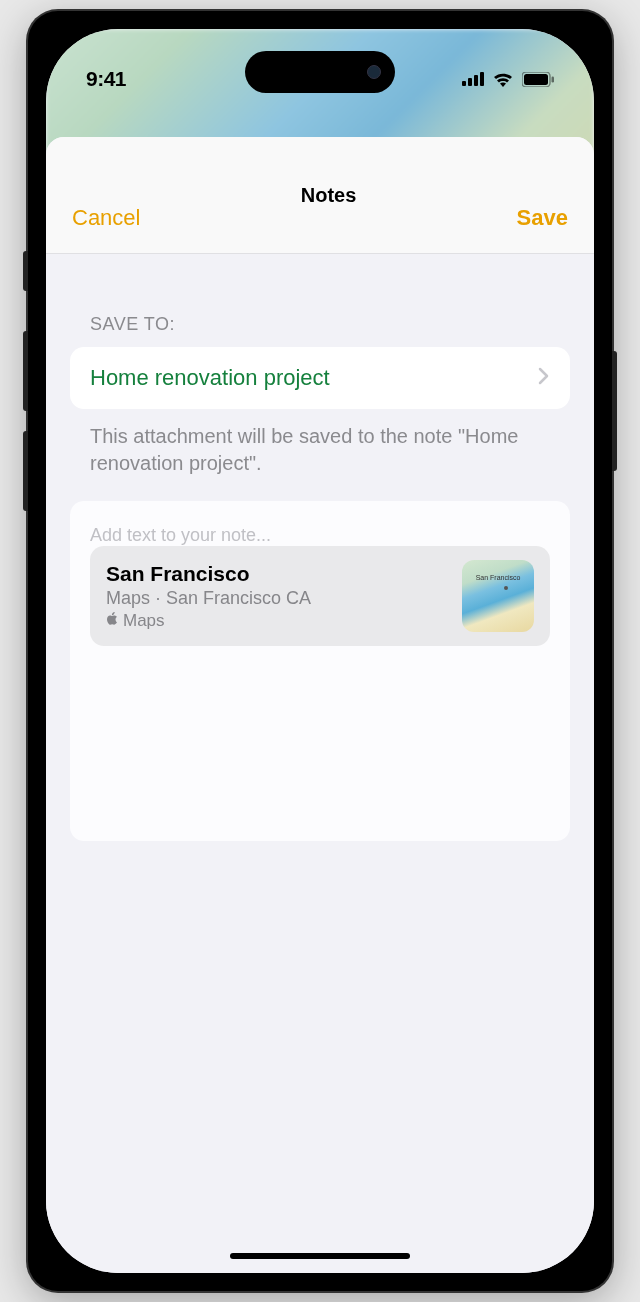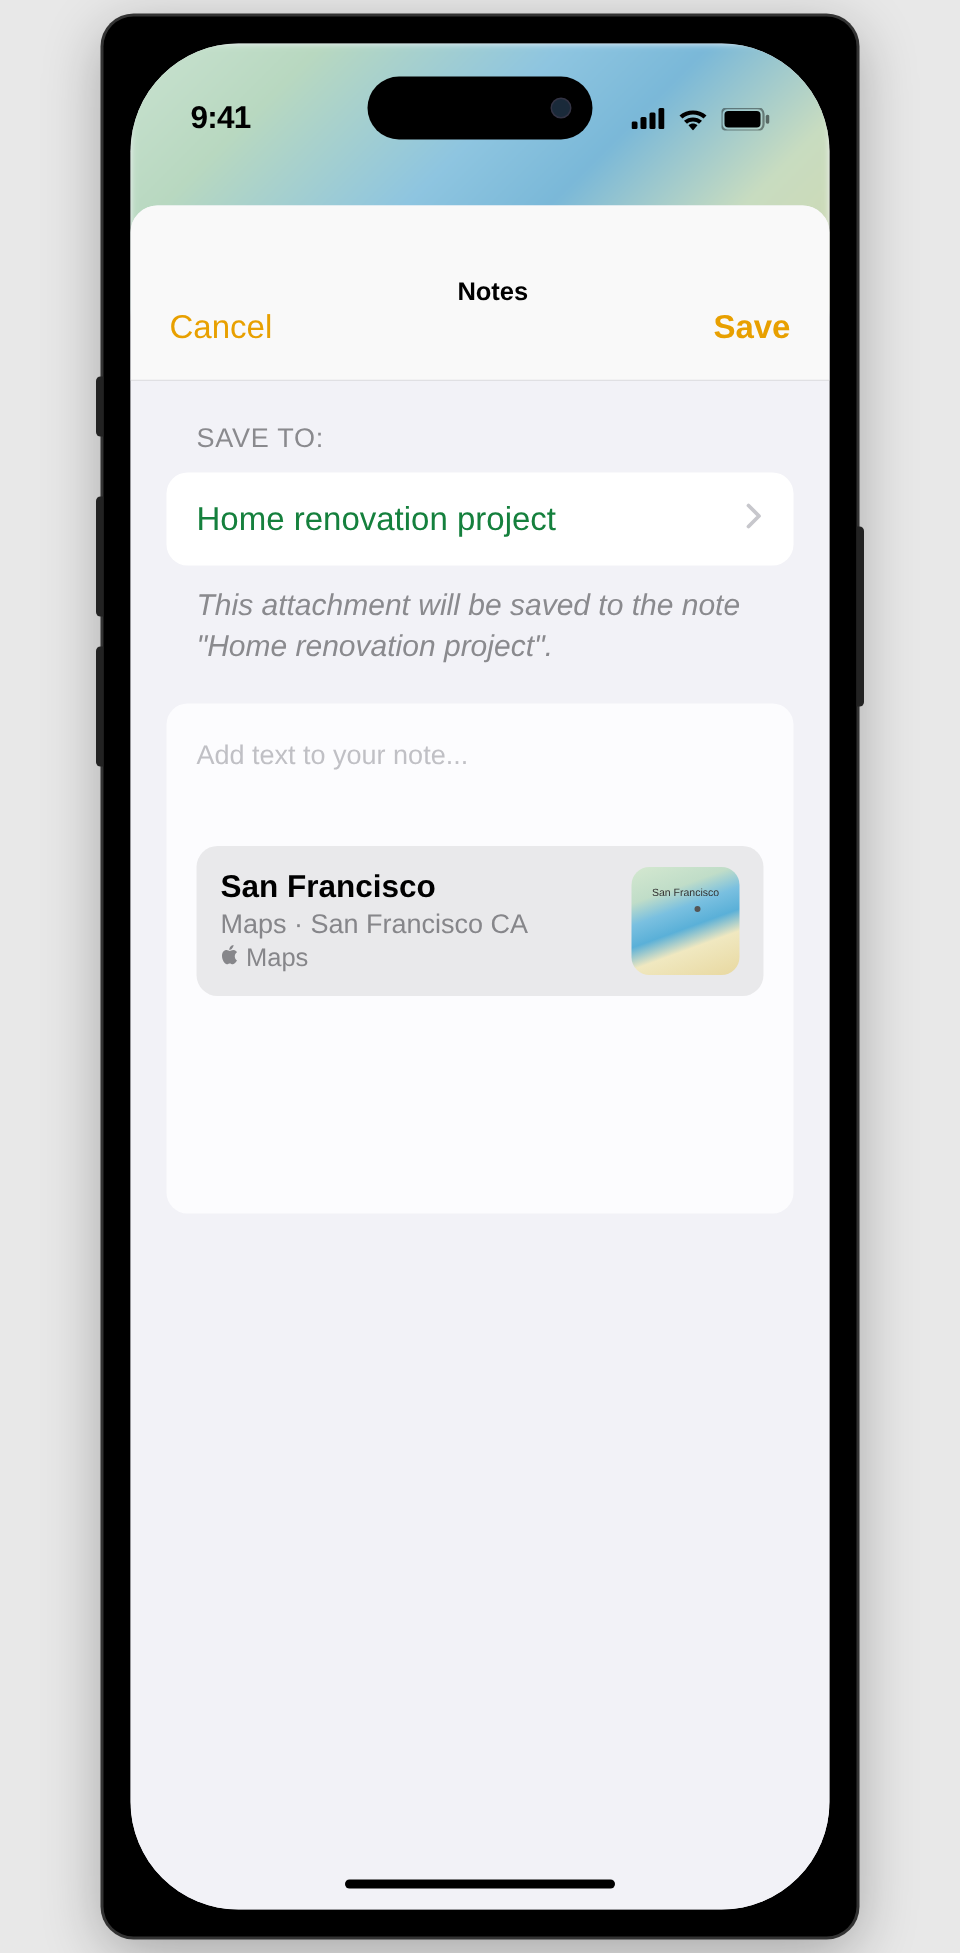--- a/index.html
+++ b/index.html
@@ -10,24 +10,24 @@
     }
     body {
       width: 640px;
       height: 1302px;
       background: #e8e8e8;
       display: flex;
       justify-content: center;
       align-items: center;
     }
     .phone-frame {
-      width: 502px;
+      width: 584px;
       height: 1280px;
       background: #000;
-      border-radius: 20px;
+      border-radius: 30px;
       padding: 18px;
       position: relative;
       box-shadow: 0 0 0 2px #333, 0 10px 40px rgba(0,0,0,0.3);
     }
     .side-button-left-1 {
       position: absolute;
       left: -5px;
       top: 240px;
       width: 5px;
       height: 40px;
@@ -146,33 +146,34 @@
     .nav-button {
       font-size: 22px;
       color: #e8a000;
       font-weight: 400;
       margin-top: 46px;
     }
     .nav-button.save {
       font-weight: 600;
     }
     .nav-title {
-      font-size: 17px;
+      font-size: 20px;
       font-weight: 600;
       color: #000;
     }
     .content {
       padding: 28px 24px;
     }
     .section-label {
       font-size: 18px;
       color: #8a8a8e;
       letter-spacing: 0.5px;
       margin-left: 20px;
       margin-bottom: 12px;
+      margin-top: 32px;
     }
     .note-selector {
       background: #fff;
       border-radius: 14px;
       padding: 18px 20px;
       display: flex;
       justify-content: space-between;
       align-items: center;
     }
     .note-selector-title {
@@ -180,35 +181,33 @@
       color: #15803d;
     }
     .chevron {
       color: #c7c7cc;
     }
     .description {
       font-size: 20px;
       color: #8a8a8e;
       margin: 14px 20px 0;
       line-height: 1.35;
-      font-style: italic;
     }
     .note-area {
       margin-top: 24px;
       background: #fcfcfe;
       border-radius: 14px;
       padding: 24px 20px 24px;
       min-height: 340px;
     }
     .placeholder {
       font-size: 18px;
       color: #c0c0c5;
     }
     .attachment-card {
-      margin-top: 50px;
       background: #e9e9eb;
       border-radius: 14px;
       padding: 14px 16px;
       display: flex;
       justify-content: space-between;
       align-items: center;
       gap: 12px;
     }
     .attachment-info {
       flex: 1;

